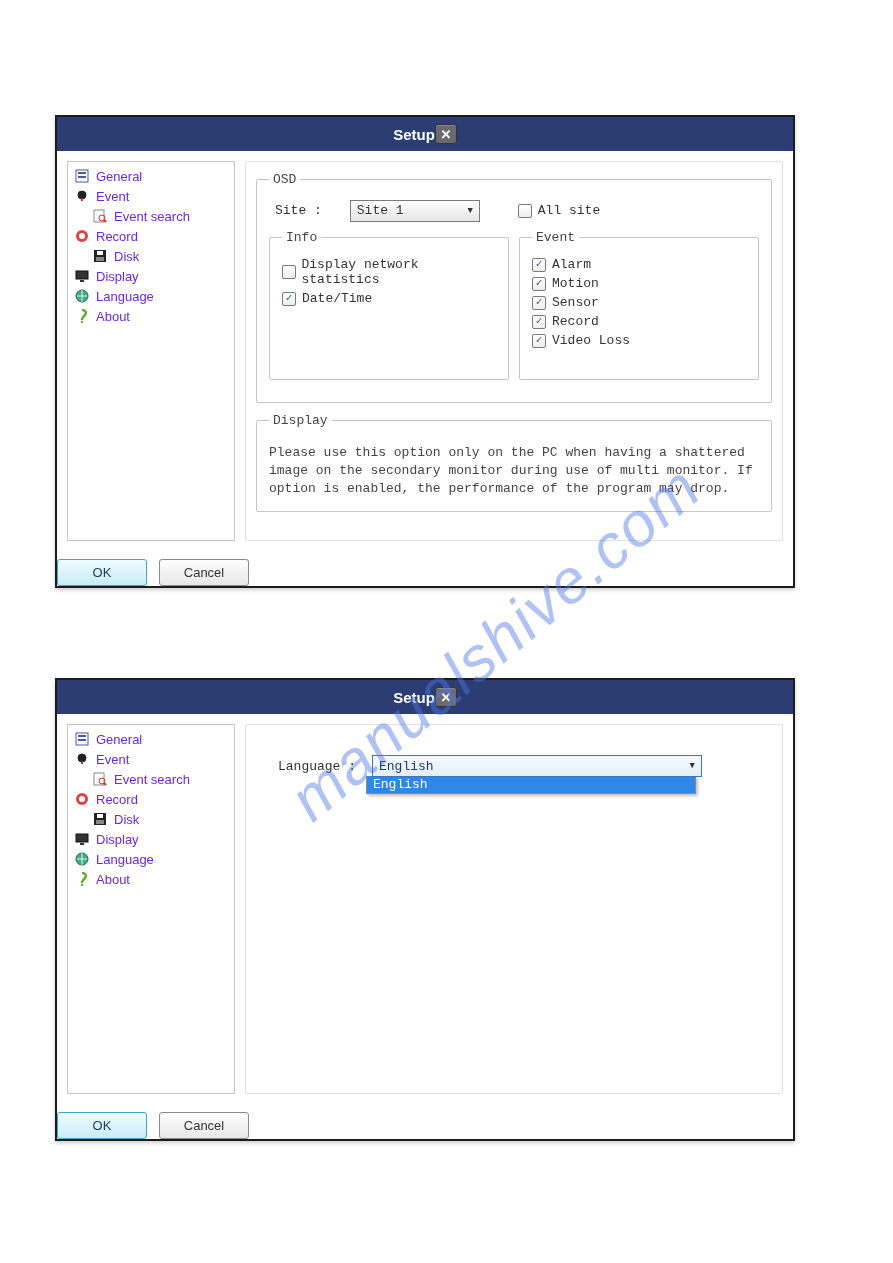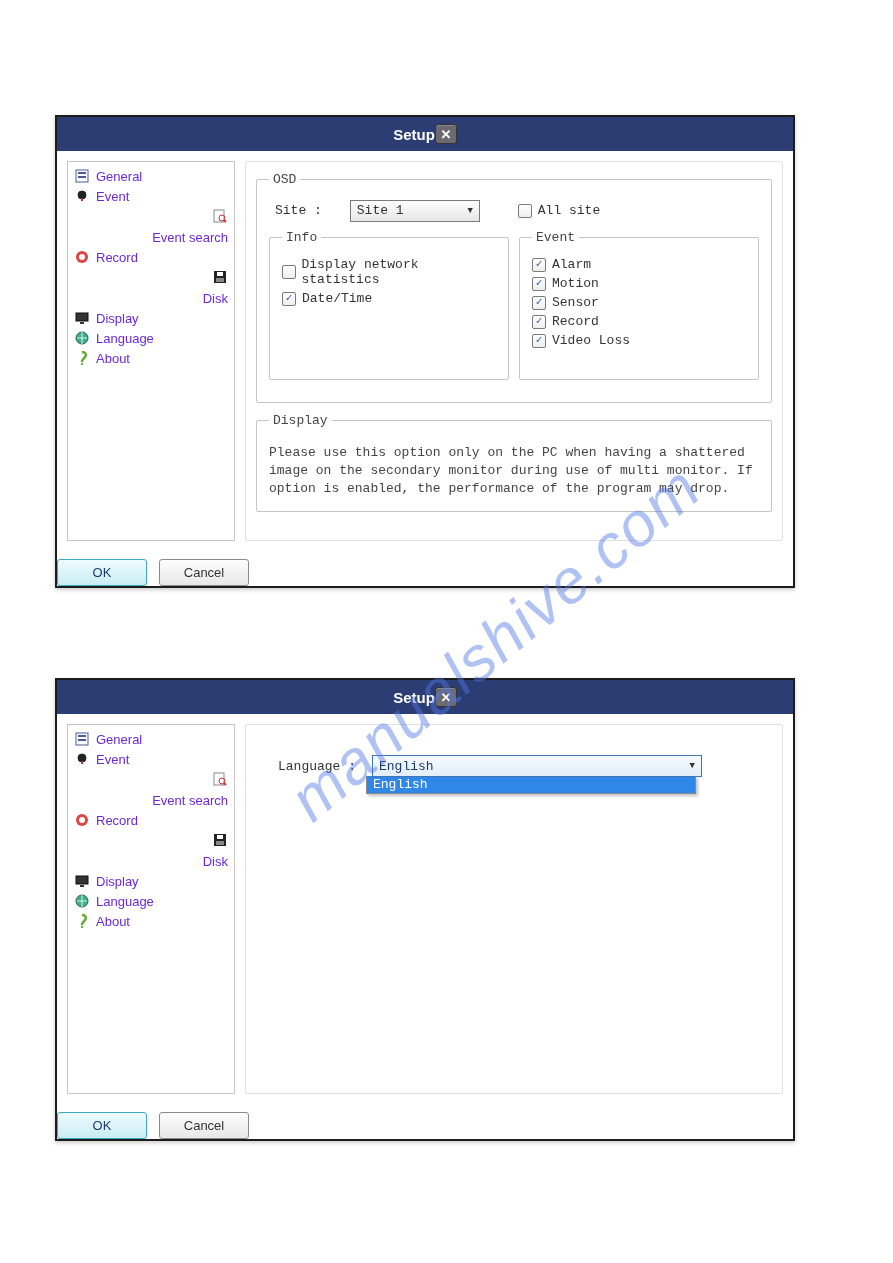--- a/index.html
+++ b/index.html
@@ -76,21 +76,21 @@
   .win2 .sidebar { min-height: 370px; }
   .tree-item {
     display: flex;
     align-items: flex-end;
     gap: 6px;
     padding: 2px 0;
     cursor: pointer;
     color: #6d28d9;
     white-space: nowrap;
   }
-  .tree-item.child { padding-left: 18px; flex-direction: column; }
+  .tree-item.child { padding-left: 18px; }
   .tree-icon {
     width: 16px;
     height: 16px;
     flex: 0 0 16px;
     display: inline-flex;
     align-items: center;
     justify-content: center;
   }
   .content {
     flex: 1;

